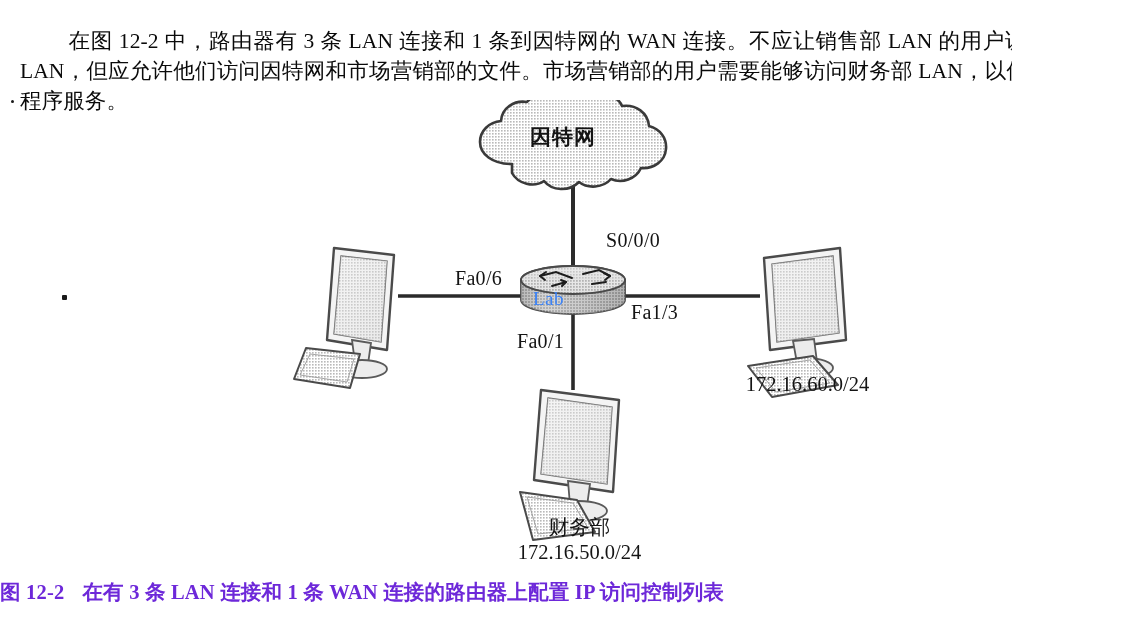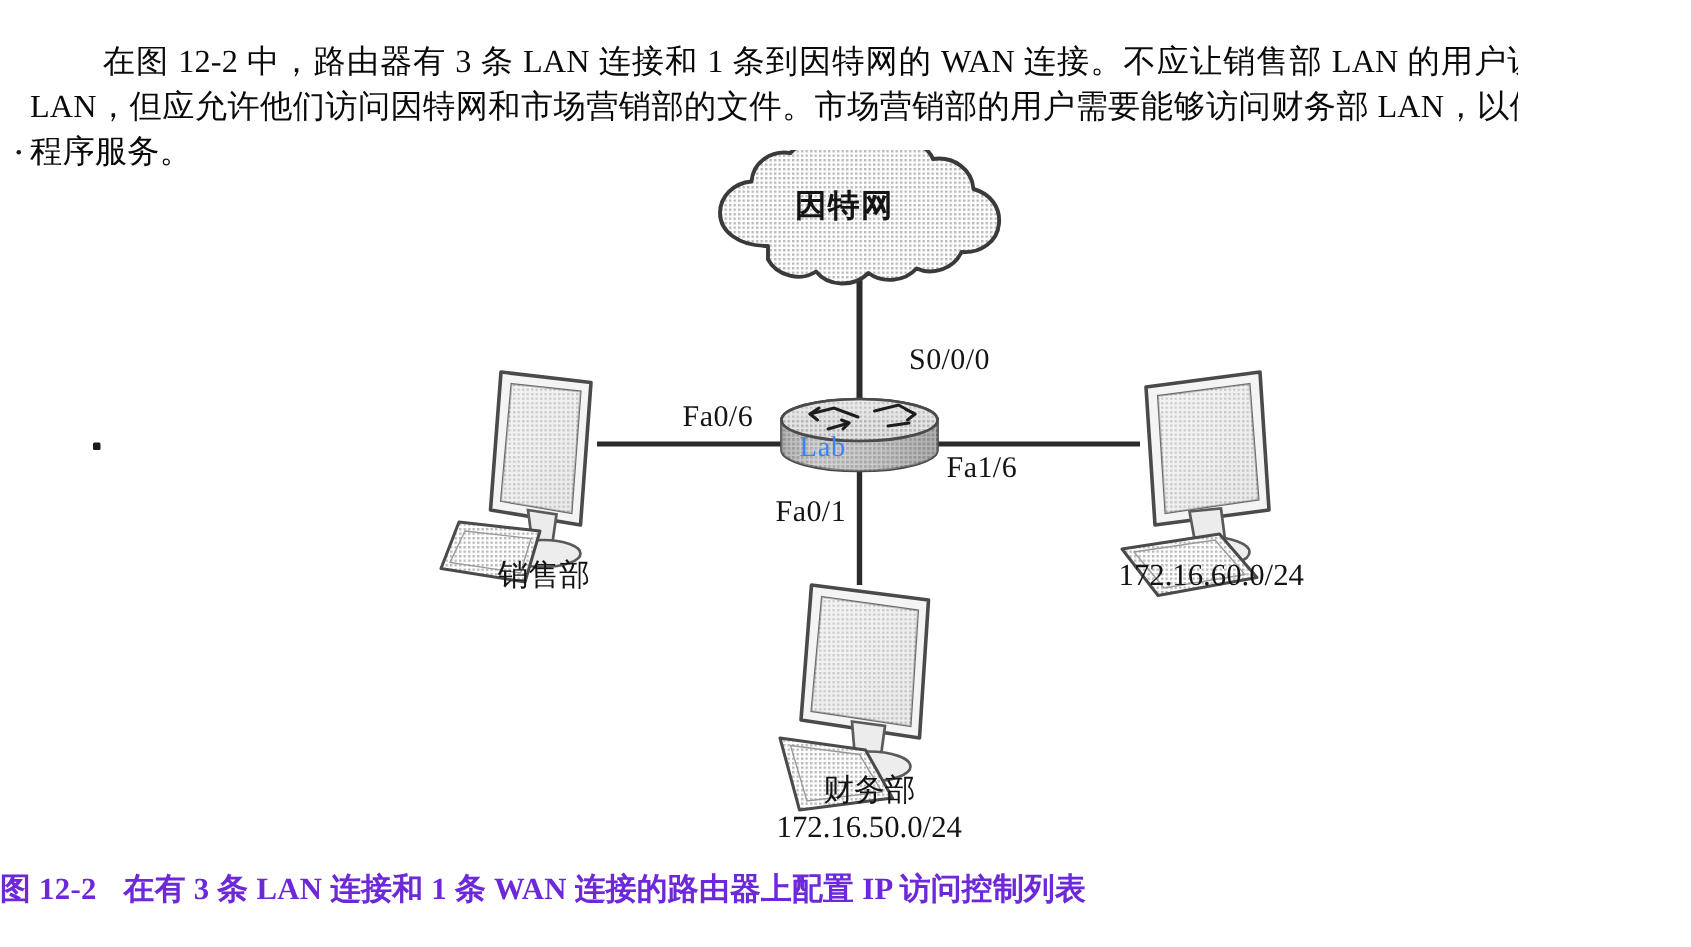--- a/index.html
+++ b/index.html
@@ -224,26 +224,25 @@
     </svg>
 
     <div class="dlabel cloud-text" style="left:530px; top:23px; width:86px; text-align:left;">因特网</div>
 
     <div class="dlabel router-text" style="left:533px; top:188px;">Lab</div>
 
     <div class="dlabel iface-label" style="left:586px; top:129px;margin-left:20px;">S0/0/0</div>
 
     <div class="dlabel iface-label" style="left:455px; top:167px;">Fa0/6</div>
 
-    <div class="dlabel iface-label" style="left:631px; top:201px;">Fa1/6</div>
+    <div class="dlabel iface-label" style="left:631px; top:201px;">Fa1/3</div>
 
     <div class="dlabel iface-label" style="left:517px; top:230px;">Fa0/1</div>
 
     <div class="dlabel node-caption" style="left:255px; top:272px; width:215px;">
-      <div>销售部</div>
     </div>
 
     <div class="dlabel node-caption" style="left:700px; top:272px; width:215px;">
       <div>172.16.60.0/24</div>
     </div>
 
     <div class="dlabel node-caption" style="left:472px; top:415px; width:215px;">
       <div>财务部</div>
       <div>172.16.50.0/24</div>
     </div>

